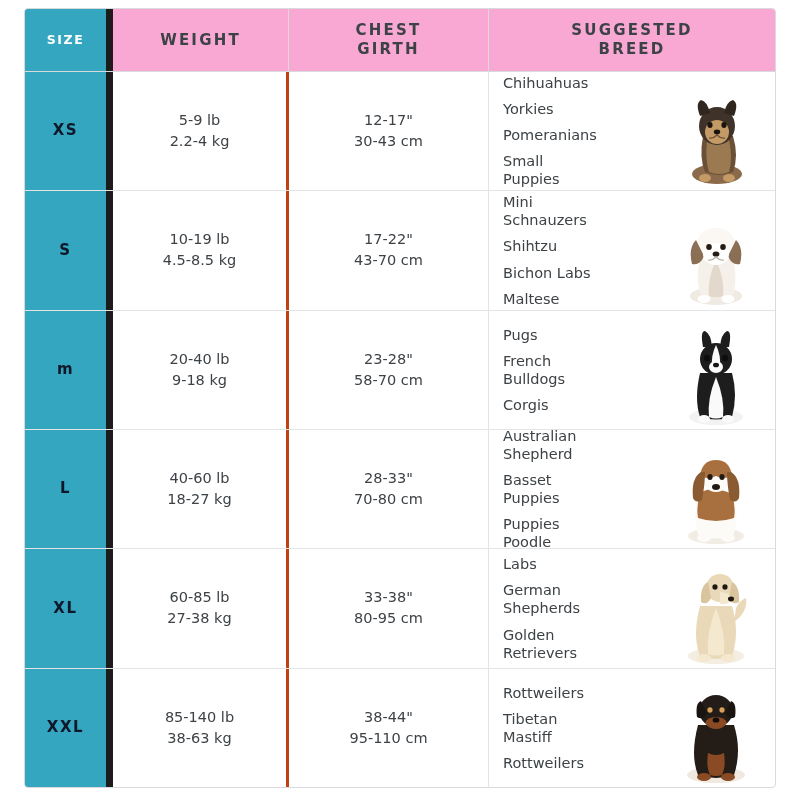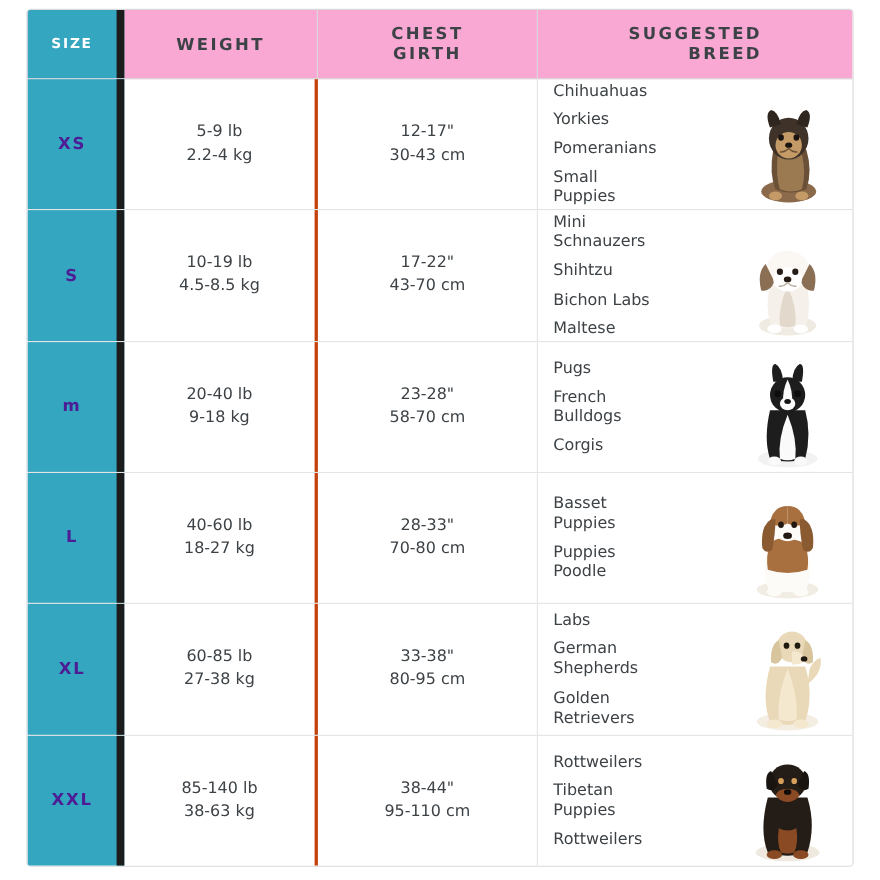--- a/index.html
+++ b/index.html
@@ -71,21 +71,20 @@
     border-right: 1px solid #d8dadb;
     text-align: right;
   }
   .head-cell.girth {
     width: 200px;
     flex: 0 0 200px;
     border-right: 1px solid #d8dadb;
   }
   .head-cell.breed {
     flex: 1 1 auto;
-    text-align: right;
   }
 
   
   .body {
     flex: 1 1 auto;
     display: flex;
     flex-direction: column;
   }
   .row {
     display: flex;
@@ -102,21 +101,21 @@
     justify-content: center;
     text-align: center;
     color: #3d4246;
     font-size: 14.5px;
     line-height: 1.45;
   }
   .cell.size {
     width: 88px;
     flex: 0 0 88px;
     background: #35a6bf;
-    color: #4c1d95;
+    color: #0f172a;
     font-weight: 700;
     letter-spacing: 1.6px;
     font-size: 15px;
     border-right: 7px solid #1c1c1c;
   }
   .cell.weight {
     width: 176px;
     flex: 0 0 176px;
     border-right: 3px solid #c2410c;
   }
@@ -295,20 +294,22 @@
 
       <div class="row">
         <div class="cell size">L</div>
         <div class="cell weight two-line">40-60 lb
 18-27 kg</div>
         <div class="cell girth two-line">28-33"
 70-80 cm</div>
         <div class="cell breed">
           <div class="breed-inner">
             <div class="breed-list">
+              <div class="breed-item">Australian
+Shepherd</div>
               <div class="breed-item">Basset
 Puppies</div>
               <div class="breed-item">Puppies
 Poodle</div>
             </div>
             <div class="dog">
               <svg class="dog-svg" width="96" height="102" viewBox="0 0 96 102" aria-hidden="true">
                 <ellipse cx="48" cy="92" rx="28" ry="8" fill="#f1ece4"></ellipse>
                 <path d="M30 50 q-6 28 1 42 q17 5 34 0 q7-20 0-42 z" fill="#fdfbf7"></path>
                 <path d="M32 50 q10-10 32 0 q4 14 2 24 q-18 6-36 0 q-2-12 2-24 z" fill="#a9703f"></path>
@@ -368,21 +369,21 @@
         <div class="cell size">XXL</div>
         <div class="cell weight two-line">85-140 lb
 38-63 kg</div>
         <div class="cell girth two-line">38-44"
 95-110 cm</div>
         <div class="cell breed">
           <div class="breed-inner">
             <div class="breed-list">
               <div class="breed-item">Rottweilers</div>
               <div class="breed-item">Tibetan
-Puppies</div>
+Mastiff</div>
               <div class="breed-item">Rottweilers</div>
             </div>
             <div class="dog">
               <svg class="dog-svg" width="96" height="102" viewBox="0 0 96 102" aria-hidden="true">
                 <ellipse cx="48" cy="92" rx="29" ry="8" fill="#efe9e0"></ellipse>
                 <path d="M30 42 q-8 30 0 50 q18 6 36 0 q8-24 0-50 z" fill="#241c17"></path>
                 <path d="M40 70 q8 4 16 0 q2 14-2 22 q-6 2-12 0 q-4-8-2-22 z" fill="#8a4a23"></path>
                 <ellipse cx="48" cy="28" rx="17" ry="16" fill="#241c17"></ellipse>
                 <path d="M33 18 q-6 2-4 16 q6 4 10-4 z" fill="#1a1410"></path>
                 <path d="M63 18 q6 2 4 16 q-6 4-10-4 z" fill="#1a1410"></path>

